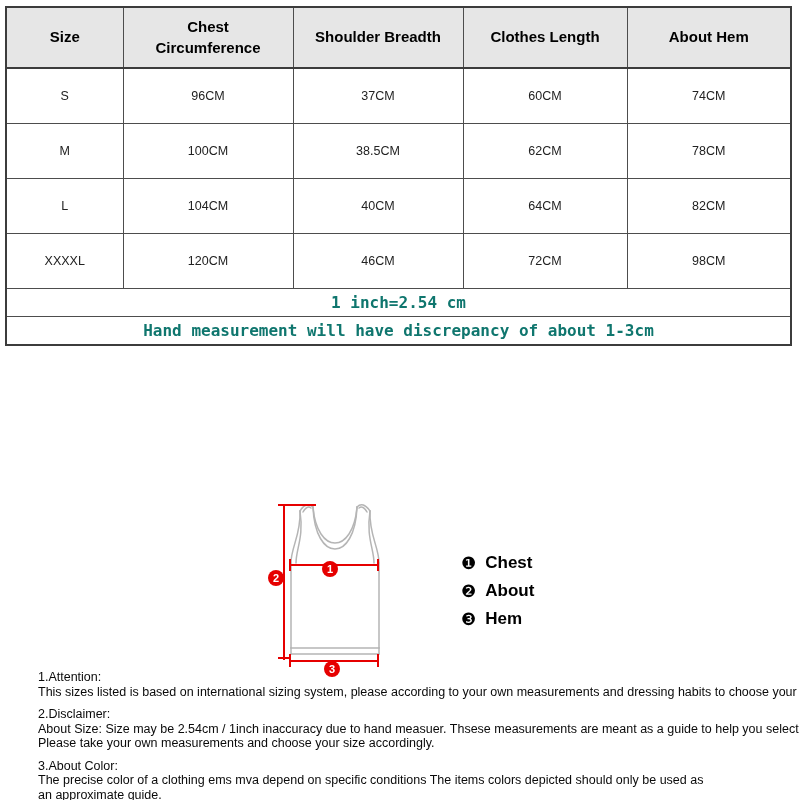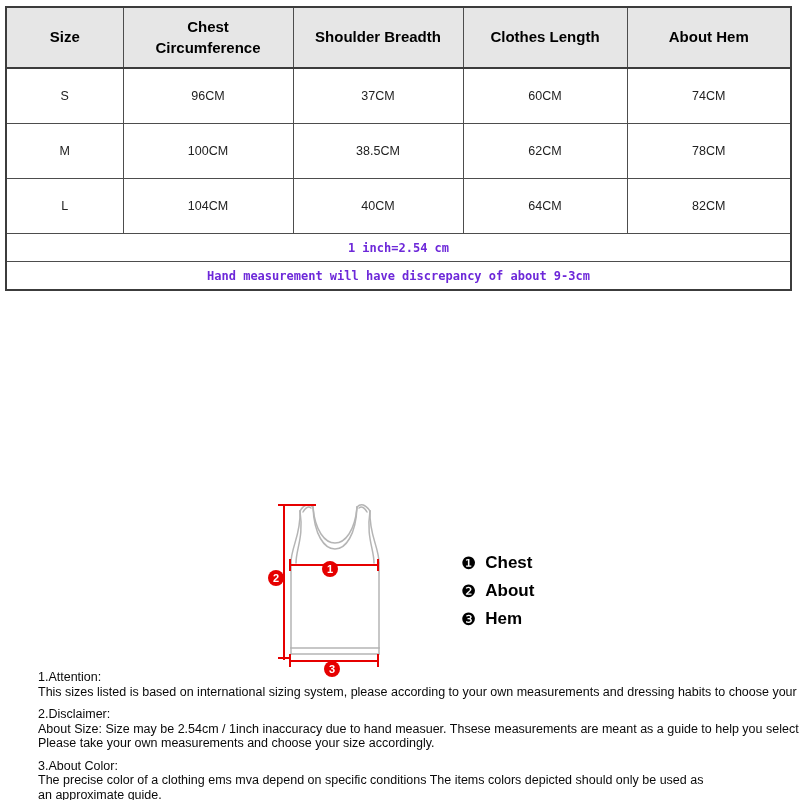--- a/index.html
+++ b/index.html
@@ -22,21 +22,21 @@
   table.size-table td{
     height:54px;background:#fff;
     font-size:12.5px;color:#222;
     text-align:center;vertical-align:middle;
     border:1px solid #4d4d4d;
     padding:0 4px;
   }
   table.size-table tr.footnote-row td{
     height:27px;
     font-family:"DejaVu Sans Mono",monospace;
-    font-weight:bold;font-size:12px;color:#6d28d9;
+    font-weight:bold;font-size:16px;color:#0f766e;
   }
   table.size-table tr.footnote-row:first-of-type td{border-top:2px solid #3c3c3c;}
 
   
   .diagram-svg{position:absolute;left:250px;top:495px;}
   .legend{position:absolute;left:461px;top:551px;}
   .legend-item{display:flex;align-items:center;height:24px;margin-bottom:4px;
     font-size:17px;font-weight:bold;color:#000;}
   .legend-marker{font-size:17px;margin-right:9px;font-family:"DejaVu Sans",sans-serif;font-weight:normal;}
 
@@ -81,25 +81,32 @@
         <td>62CM</td>
         <td>78CM</td>
       </tr>
       <tr>
         <td>L</td>
         <td>104CM</td>
         <td>40CM</td>
         <td>64CM</td>
         <td>82CM</td>
       </tr>
+      <tr>
+        <td>XXXXL</td>
+        <td>120CM</td>
+        <td>46CM</td>
+        <td>72CM</td>
+        <td>98CM</td>
+      </tr>
       <tr class="footnote-row">
         <td colspan="5">1 inch=2.54 cm</td>
       </tr>
       <tr class="footnote-row">
-        <td colspan="5">Hand measurement will have discrepancy of about 9-3cm</td>
+        <td colspan="5">Hand measurement will have discrepancy of about 1-3cm</td>
       </tr>
     </tbody>
 </table>
 
 <svg class="diagram-svg" width="210" height="200" viewBox="0 0 210 200">
 
   <g fill="none" stroke-width="1.5" stroke-linecap="round" stroke="#b5b5b5">
 
     <path d="M 50,16 Q 56,6 63,12"></path>
     <path d="M 107,12 Q 113,6 120,16"></path>

